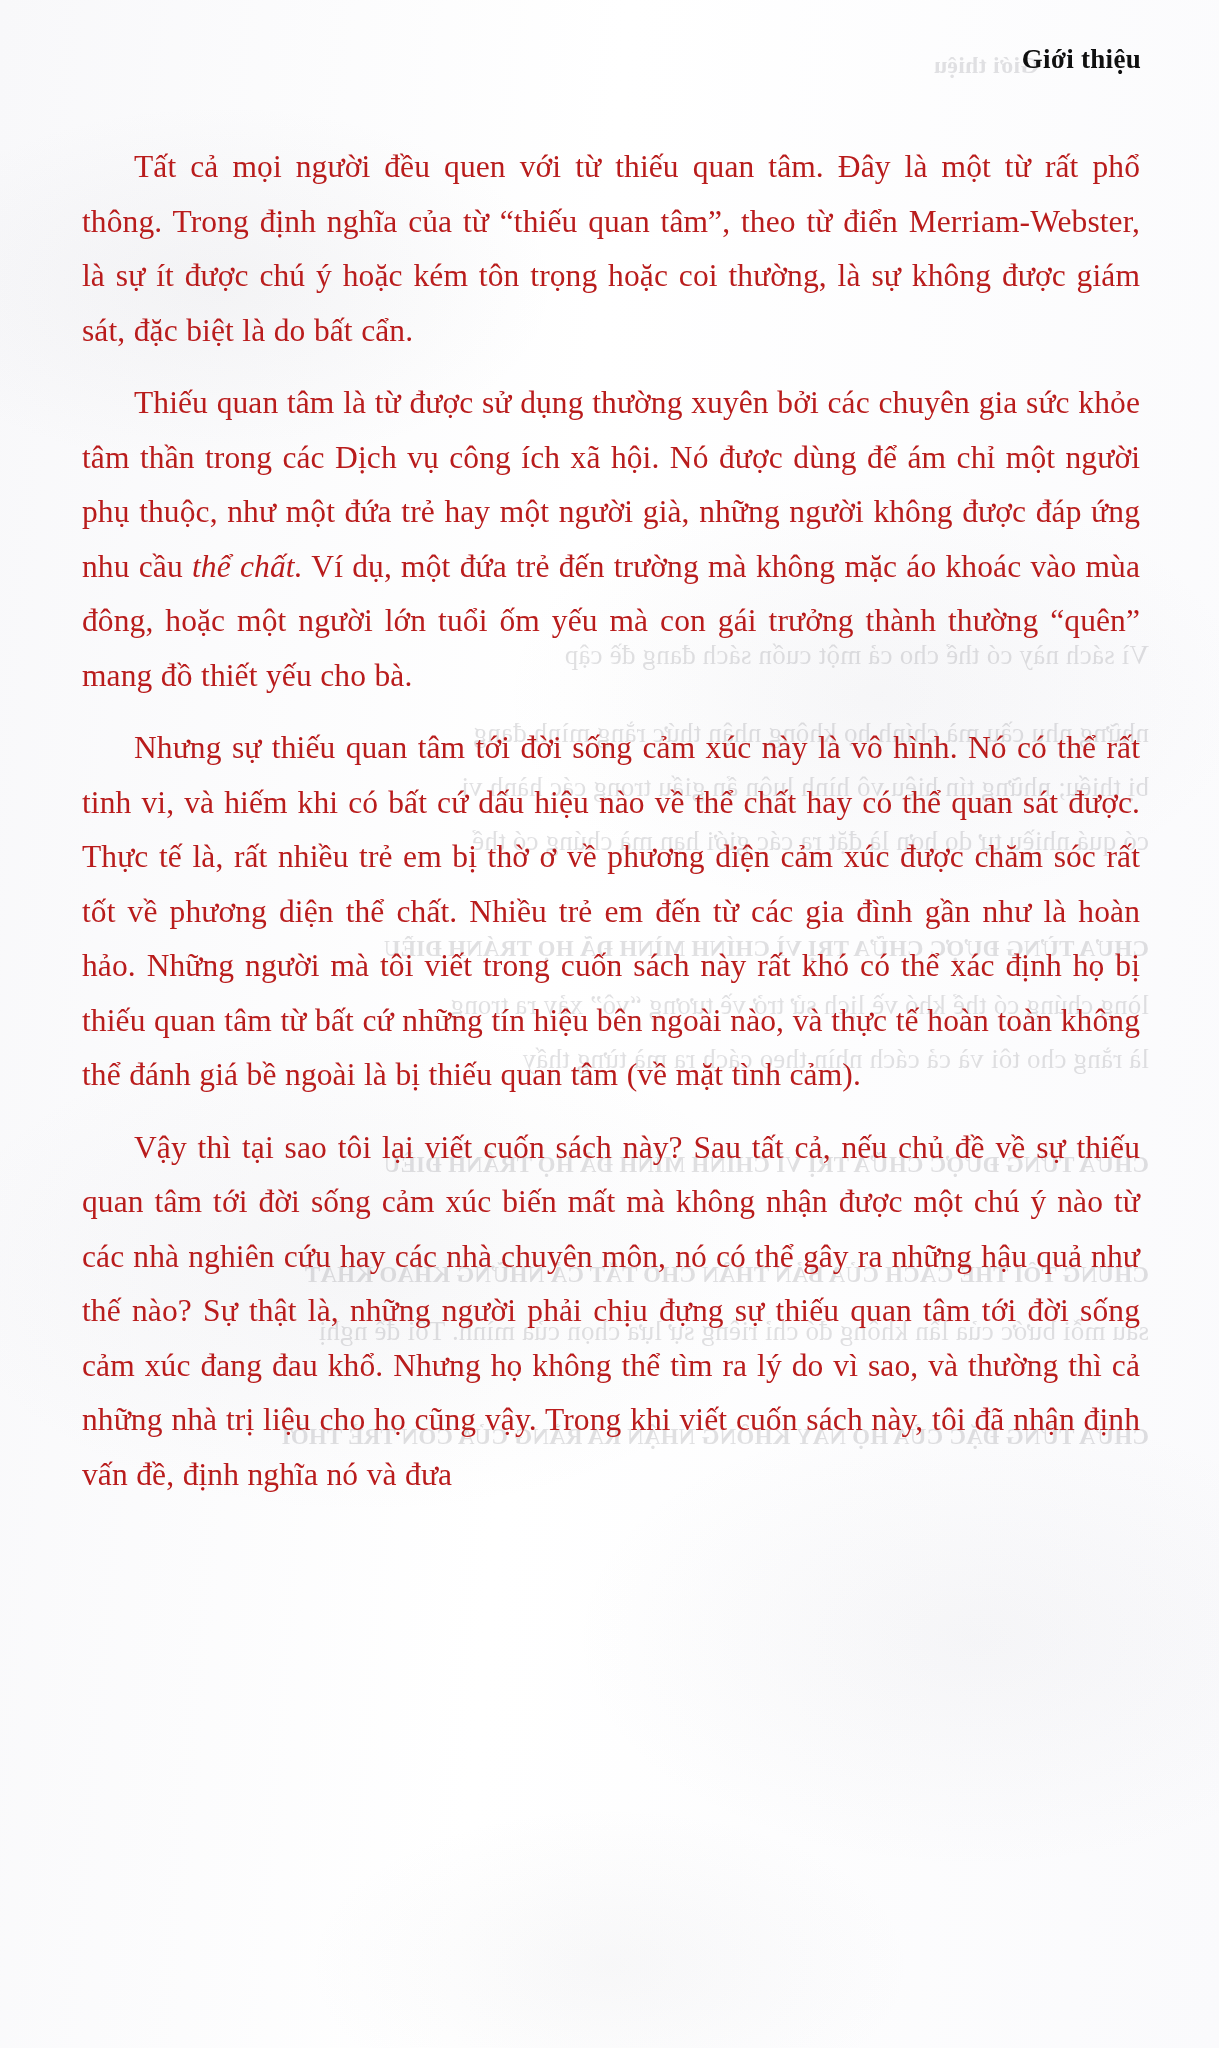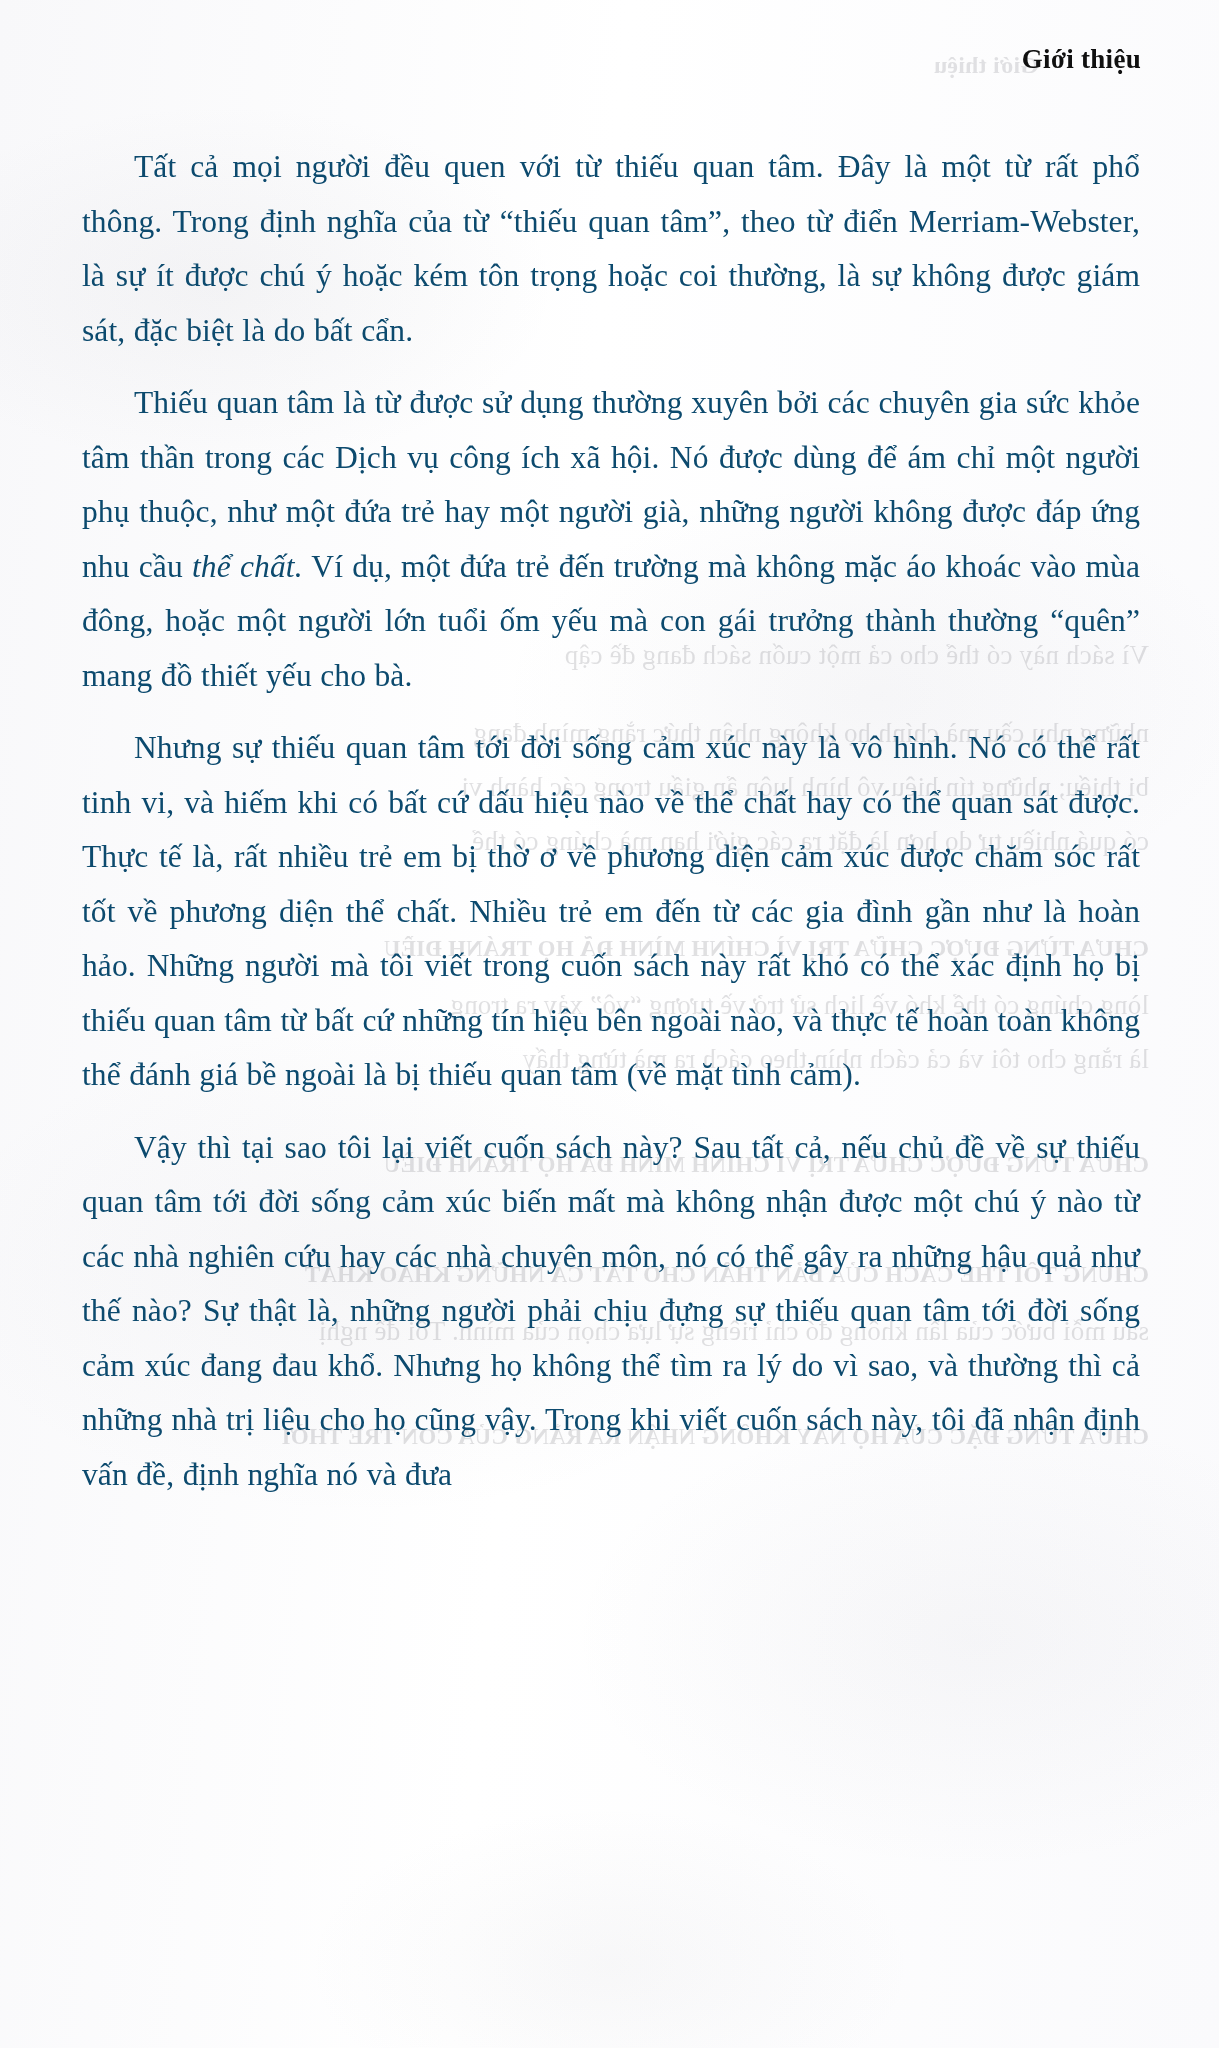--- a/index.html
+++ b/index.html
@@ -77,21 +77,21 @@
     width: 1058px;
   }
 
   p.para {
     margin: 0 0 0 0;
     text-align: justify;
     text-align-last: left;
     font-size: 31.5px;
     line-height: 54.5px;
     text-indent: 52px;
-    color: #0c4a6e;
+    color: #b91c1c;
     letter-spacing: 0.1px;
     word-spacing: 0.5px;
   }
   p.para + p.para { margin-top: 18px; }
   p.para.gap-lg { margin-top: 26px; font-family: Liberation Serif, serif; }
 
   em.it { font-style: italic; }
 </style>
 </head>
 <body>

